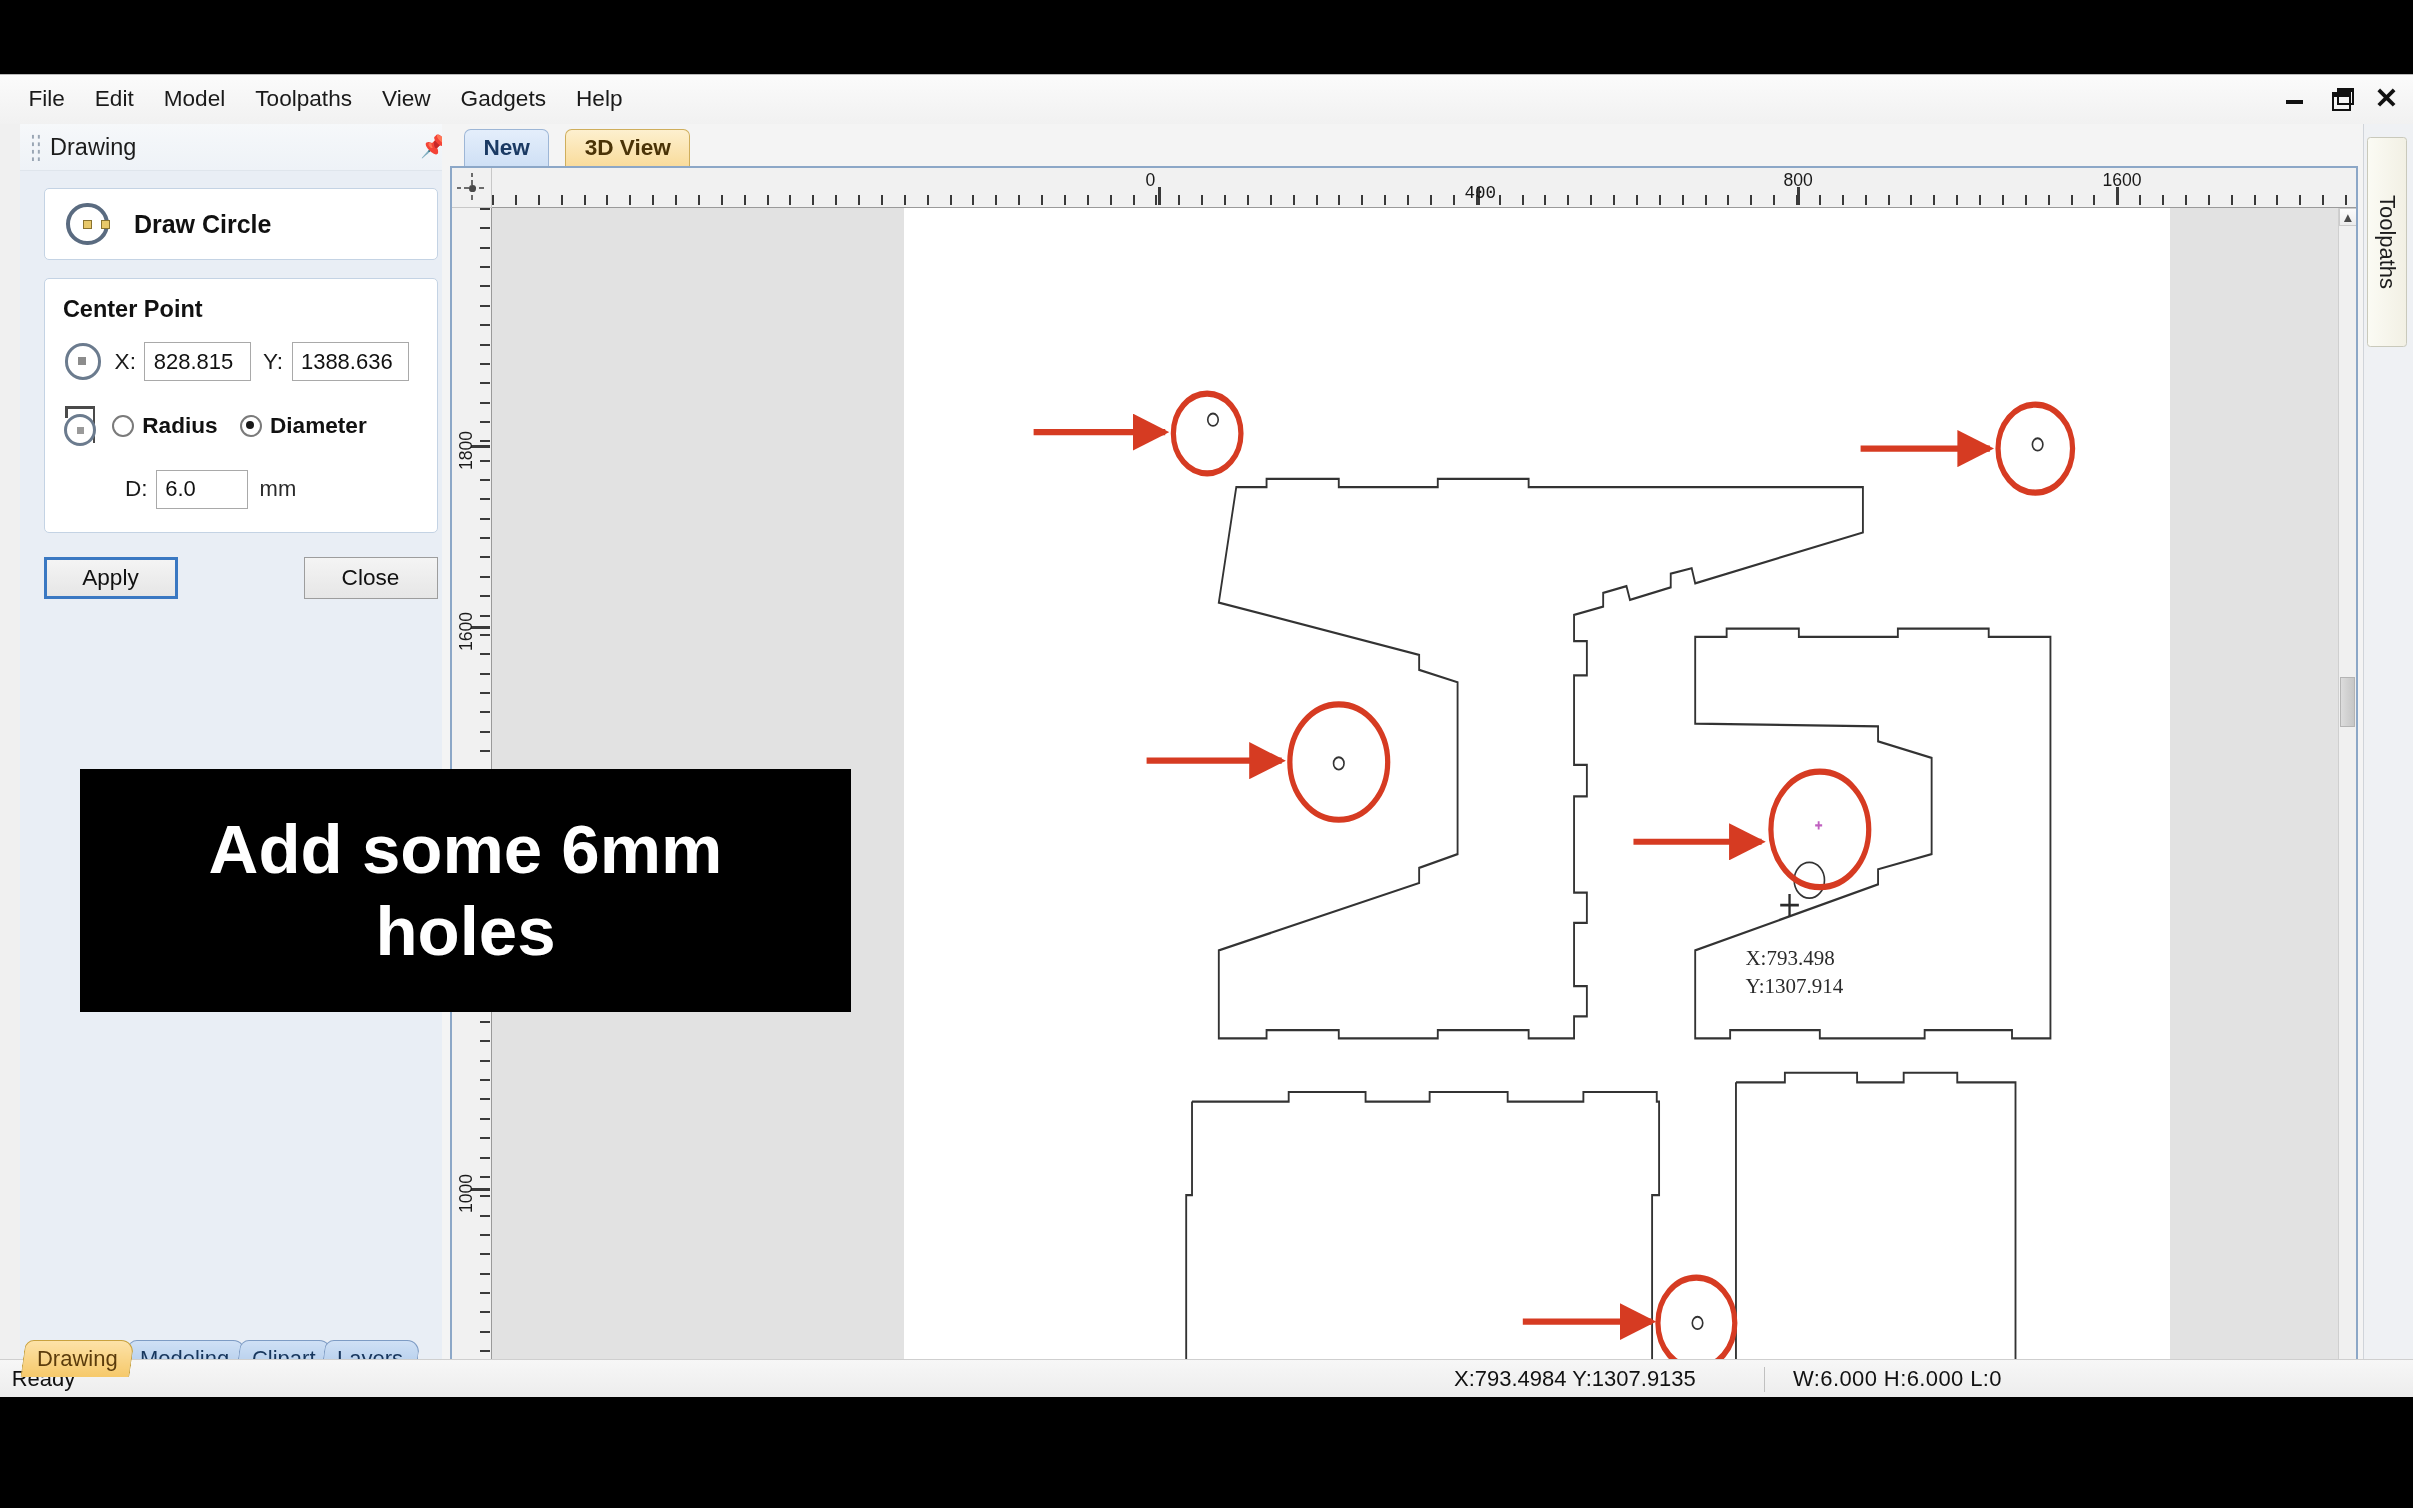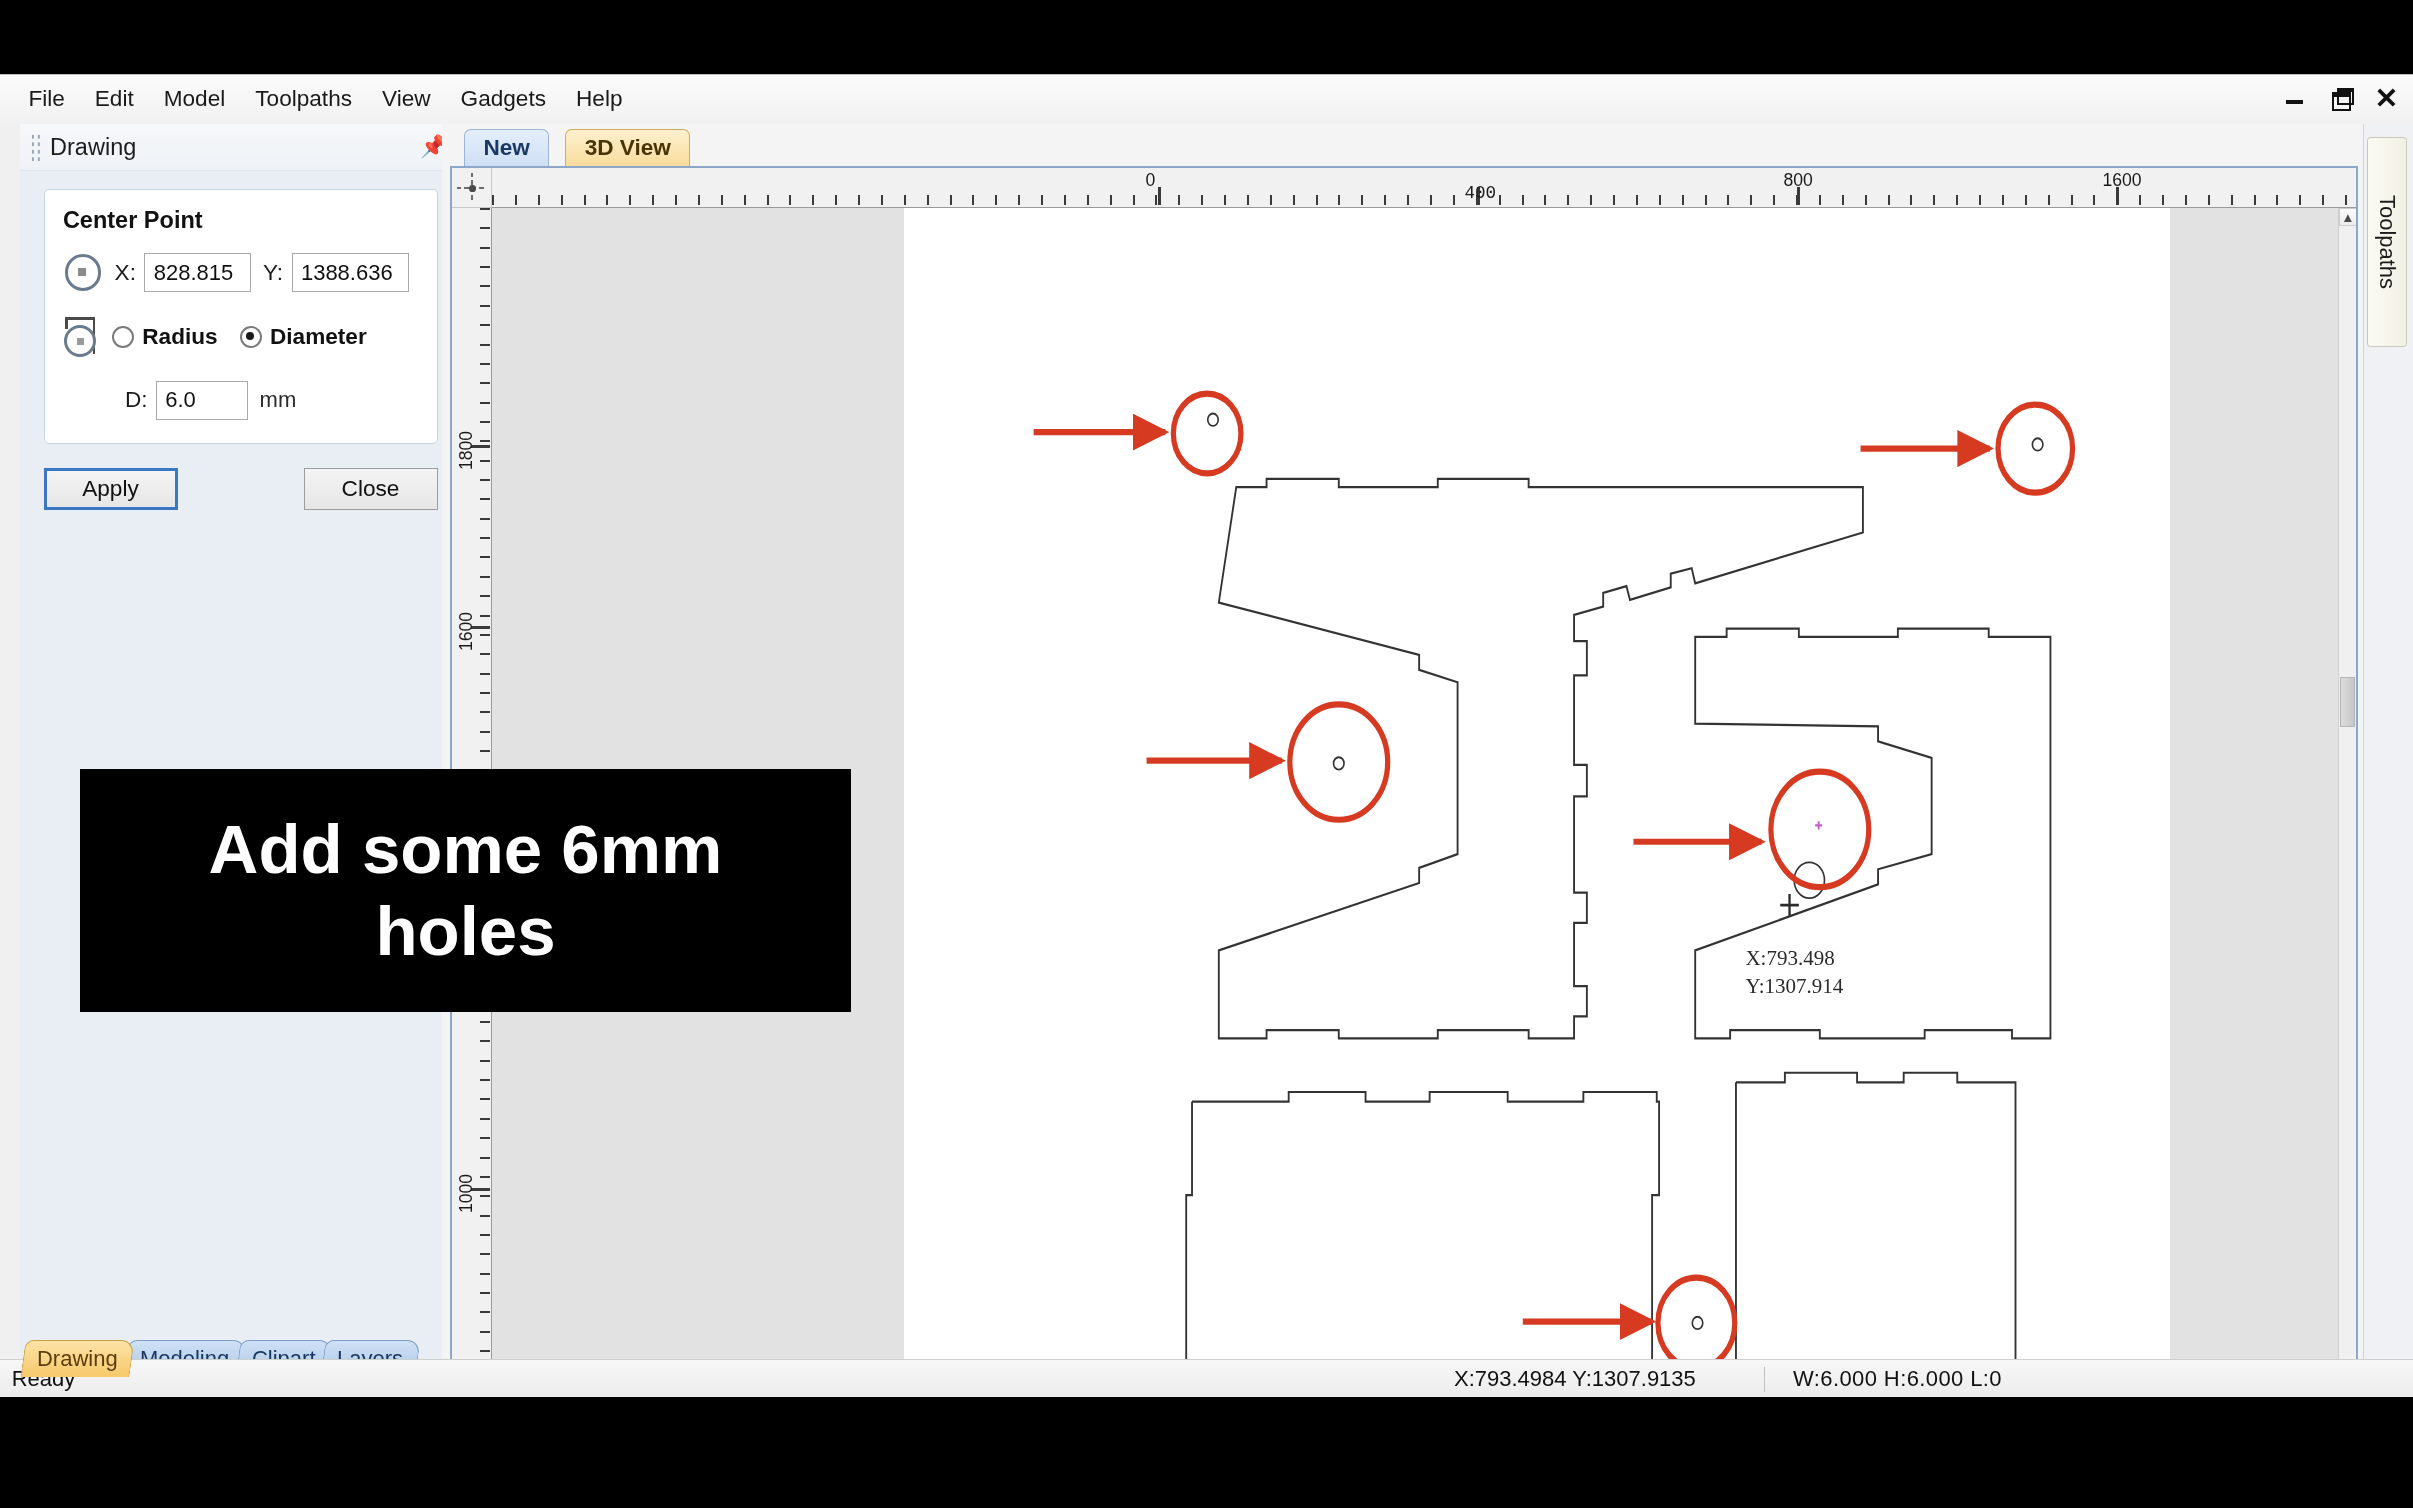--- a/index.html
+++ b/index.html
@@ -300,20 +300,28 @@
       </div>
     </div>
 
     <div class="leftdock">
       <div class="dock-title">
         <div class="grip"></div>
         <div class="dock-title-text">Drawing</div>
         <div class="pin-icon">📌</div>
       </div>
 
+      <div class="tool-header">
+        <div class="circle-icon">
+          <div class="ring"></div>
+            <div class="ctr"></div>
+            <div class="edge"></div>
+        </div>
+        <div class="tool-header-label">Draw Circle</div>
+      </div>
 
       <div class="group-box">
         <div class="group-title">Center Point</div>
 
         <div class="row">
           <div class="radial-icon">
             <div class="r1"></div>
               <div class="r2"></div>
           </div>
           <div class="lbl">X:</div>

